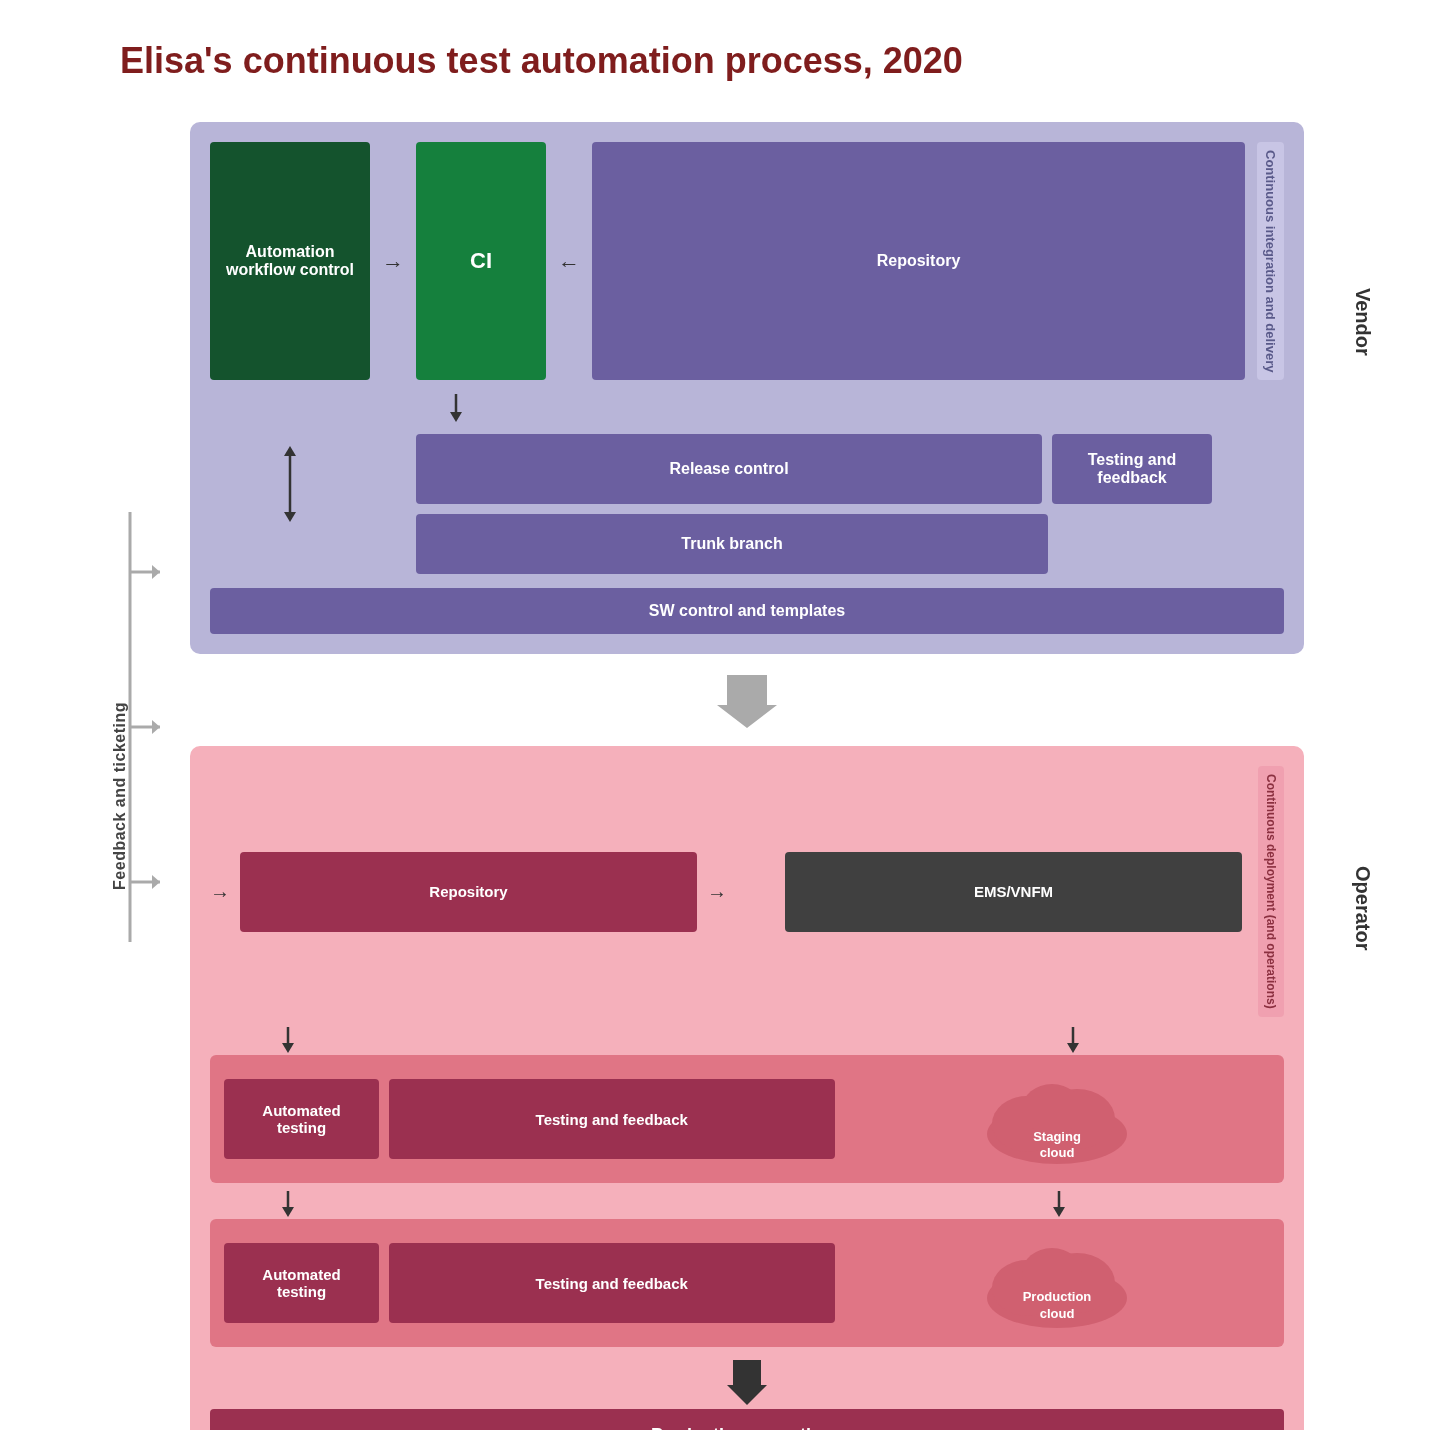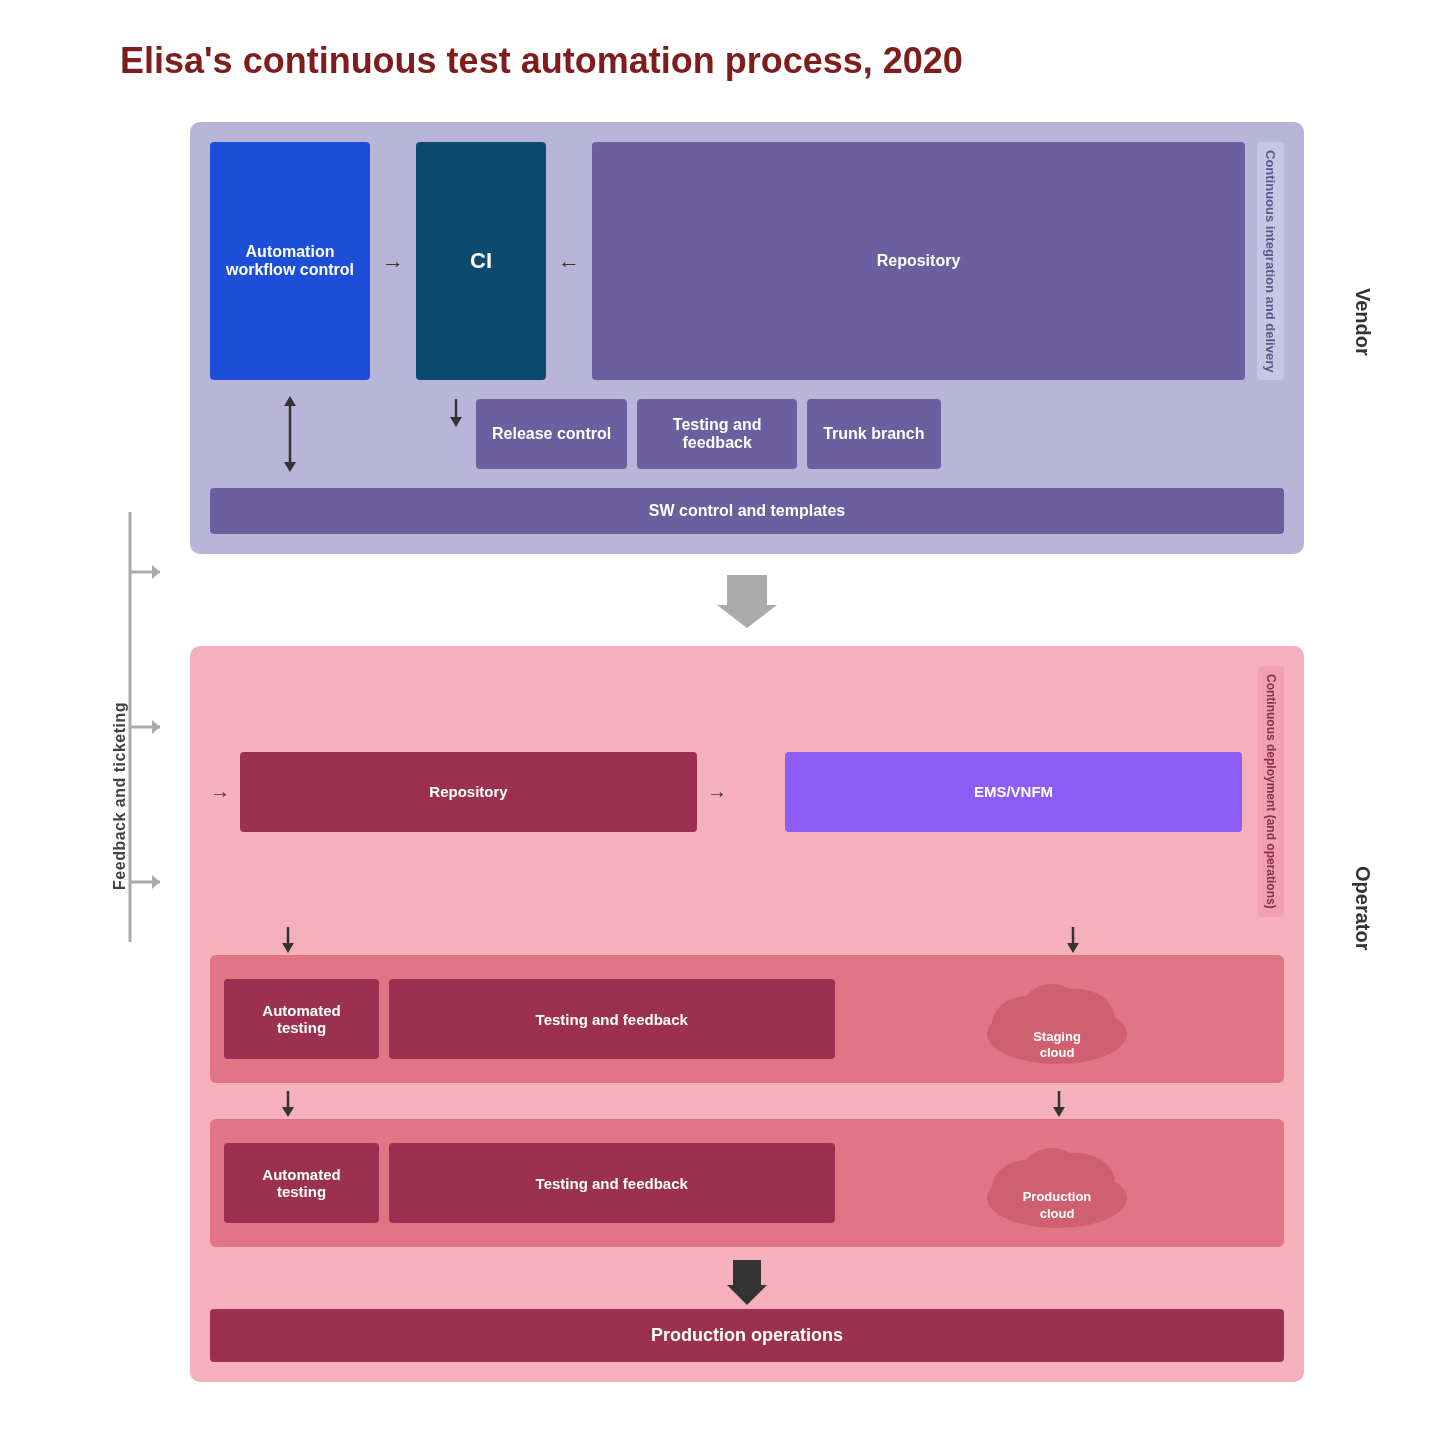--- a/index.html
+++ b/index.html
@@ -136,27 +136,27 @@
       <span class="feedback-label">Feedback and ticketing</span>
     </div>
   </div>
 
   <div class="diagrams-col">
 
     <div style="background:#b8b5d8; border-radius:10px; padding:20px; position:relative;">
 
       <div style="display:flex; flex-direction:row; align-items:stretch; gap:12px; margin-bottom:14px;">
 
-        <div class="box" style="width:160px; min-height:90px; background:#1d4ed8;justify-content:center;">
+        <div class="box" style="width:160px; min-height:90px; background:#14532d;justify-content:center;">
           <span>Automation workflow control</span>
         </div>
 
         <div style="display:flex; align-items:center; color:#333; font-size:22px; font-weight:900;">→</div>
 
-        <div class="box" style="width:130px; min-height:90px; background:#0c4a6e; font-size:22px;">
+        <div class="box" style="width:130px; min-height:90px; background:#15803d; font-size:22px;">
           <span>CI</span>
         </div>
 
         <div style="display:flex; align-items:center; color:#333; font-size:22px; font-weight:900;">←</div>
 
         <div class="box" style="flex:1; min-height:90px; background:#6b5fa0;">
           <span>Repository</span>
         </div>
 
         <div style="display:flex; align-items:stretch;">
@@ -173,21 +173,21 @@
           <svg width="20" height="80">
             <line x1="10" y1="5" x2="10" y2="75" stroke="#333" stroke-width="2.5"></line>
             <polygon points="4,12 10,2 16,12" fill="#333"></polygon>
             <polygon points="4,68 10,78 16,68" fill="#333"></polygon>
           </svg>
         </div>
         <div style="width:22px;"></div>
 
         <div style="display:flex; flex:1; flex-direction:row; gap:12px; align-items:center;">
 
-          <div style="display:flex; flex-direction:row; gap:10px; flex:1;">
+          <div style="display:flex; flex-direction:column; gap:10px; flex:1;">
             <div style="display:flex; justify-content:flex-start; padding-left:30px;">
               <svg width="20" height="30">
                 <line x1="10" y1="0" x2="10" y2="25" stroke="#333" stroke-width="2.5"></line>
                 <polygon points="4,18 10,28 16,18" fill="#333"></polygon>
               </svg>
             </div>
             <div style="display:flex; flex-direction:row; gap:10px;">
               <div class="box" style="flex:1; background:#6b5fa0; min-height:70px;">
                 <span>Release control</span>
               </div>
@@ -220,21 +220,21 @@
     </div>
 
     <div style="background:#f5b0bb; border-radius:10px; padding:20px; position:relative;">
 
       <div style="display:flex; flex-direction:row; gap:10px; align-items:center; margin-bottom:10px;">
         <div style="font-size:20px; font-weight:900; color:#333;">→</div>
         <div class="box-dark-red" style="flex:1; min-height:80px; background:#9b3050; display:flex; align-items:center; justify-content:center; text-align:center;">
           <span>Repository</span>
         </div>
         <div style="font-size:20px; font-weight:900; color:#333;">→</div>
-        <div class="box-dark-red" style="flex:1; min-height:80px; background:#8b5cf6; display:flex; align-items:center; justify-content:center; text-align:right;margin-left:48px;">
+        <div class="box-dark-red" style="flex:1; min-height:80px; background:#404040; display:flex; align-items:center; justify-content:center; text-align:right;margin-left:48px;">
           <span>EMS/VNFM</span>
         </div>
 
         <div style="display:flex; align-items:stretch; margin-left:6px;">
           <div style="writing-mode:vertical-rl; transform:rotate(0deg); font-size:12px; font-weight:700; color:#8b3040; background:#f0a0b0; padding:8px 6px; border-radius:4px; text-align:center; white-space:nowrap;">
             <span>Continuous deployment (and operations)</span>
           </div>
         </div>
       </div>
 

